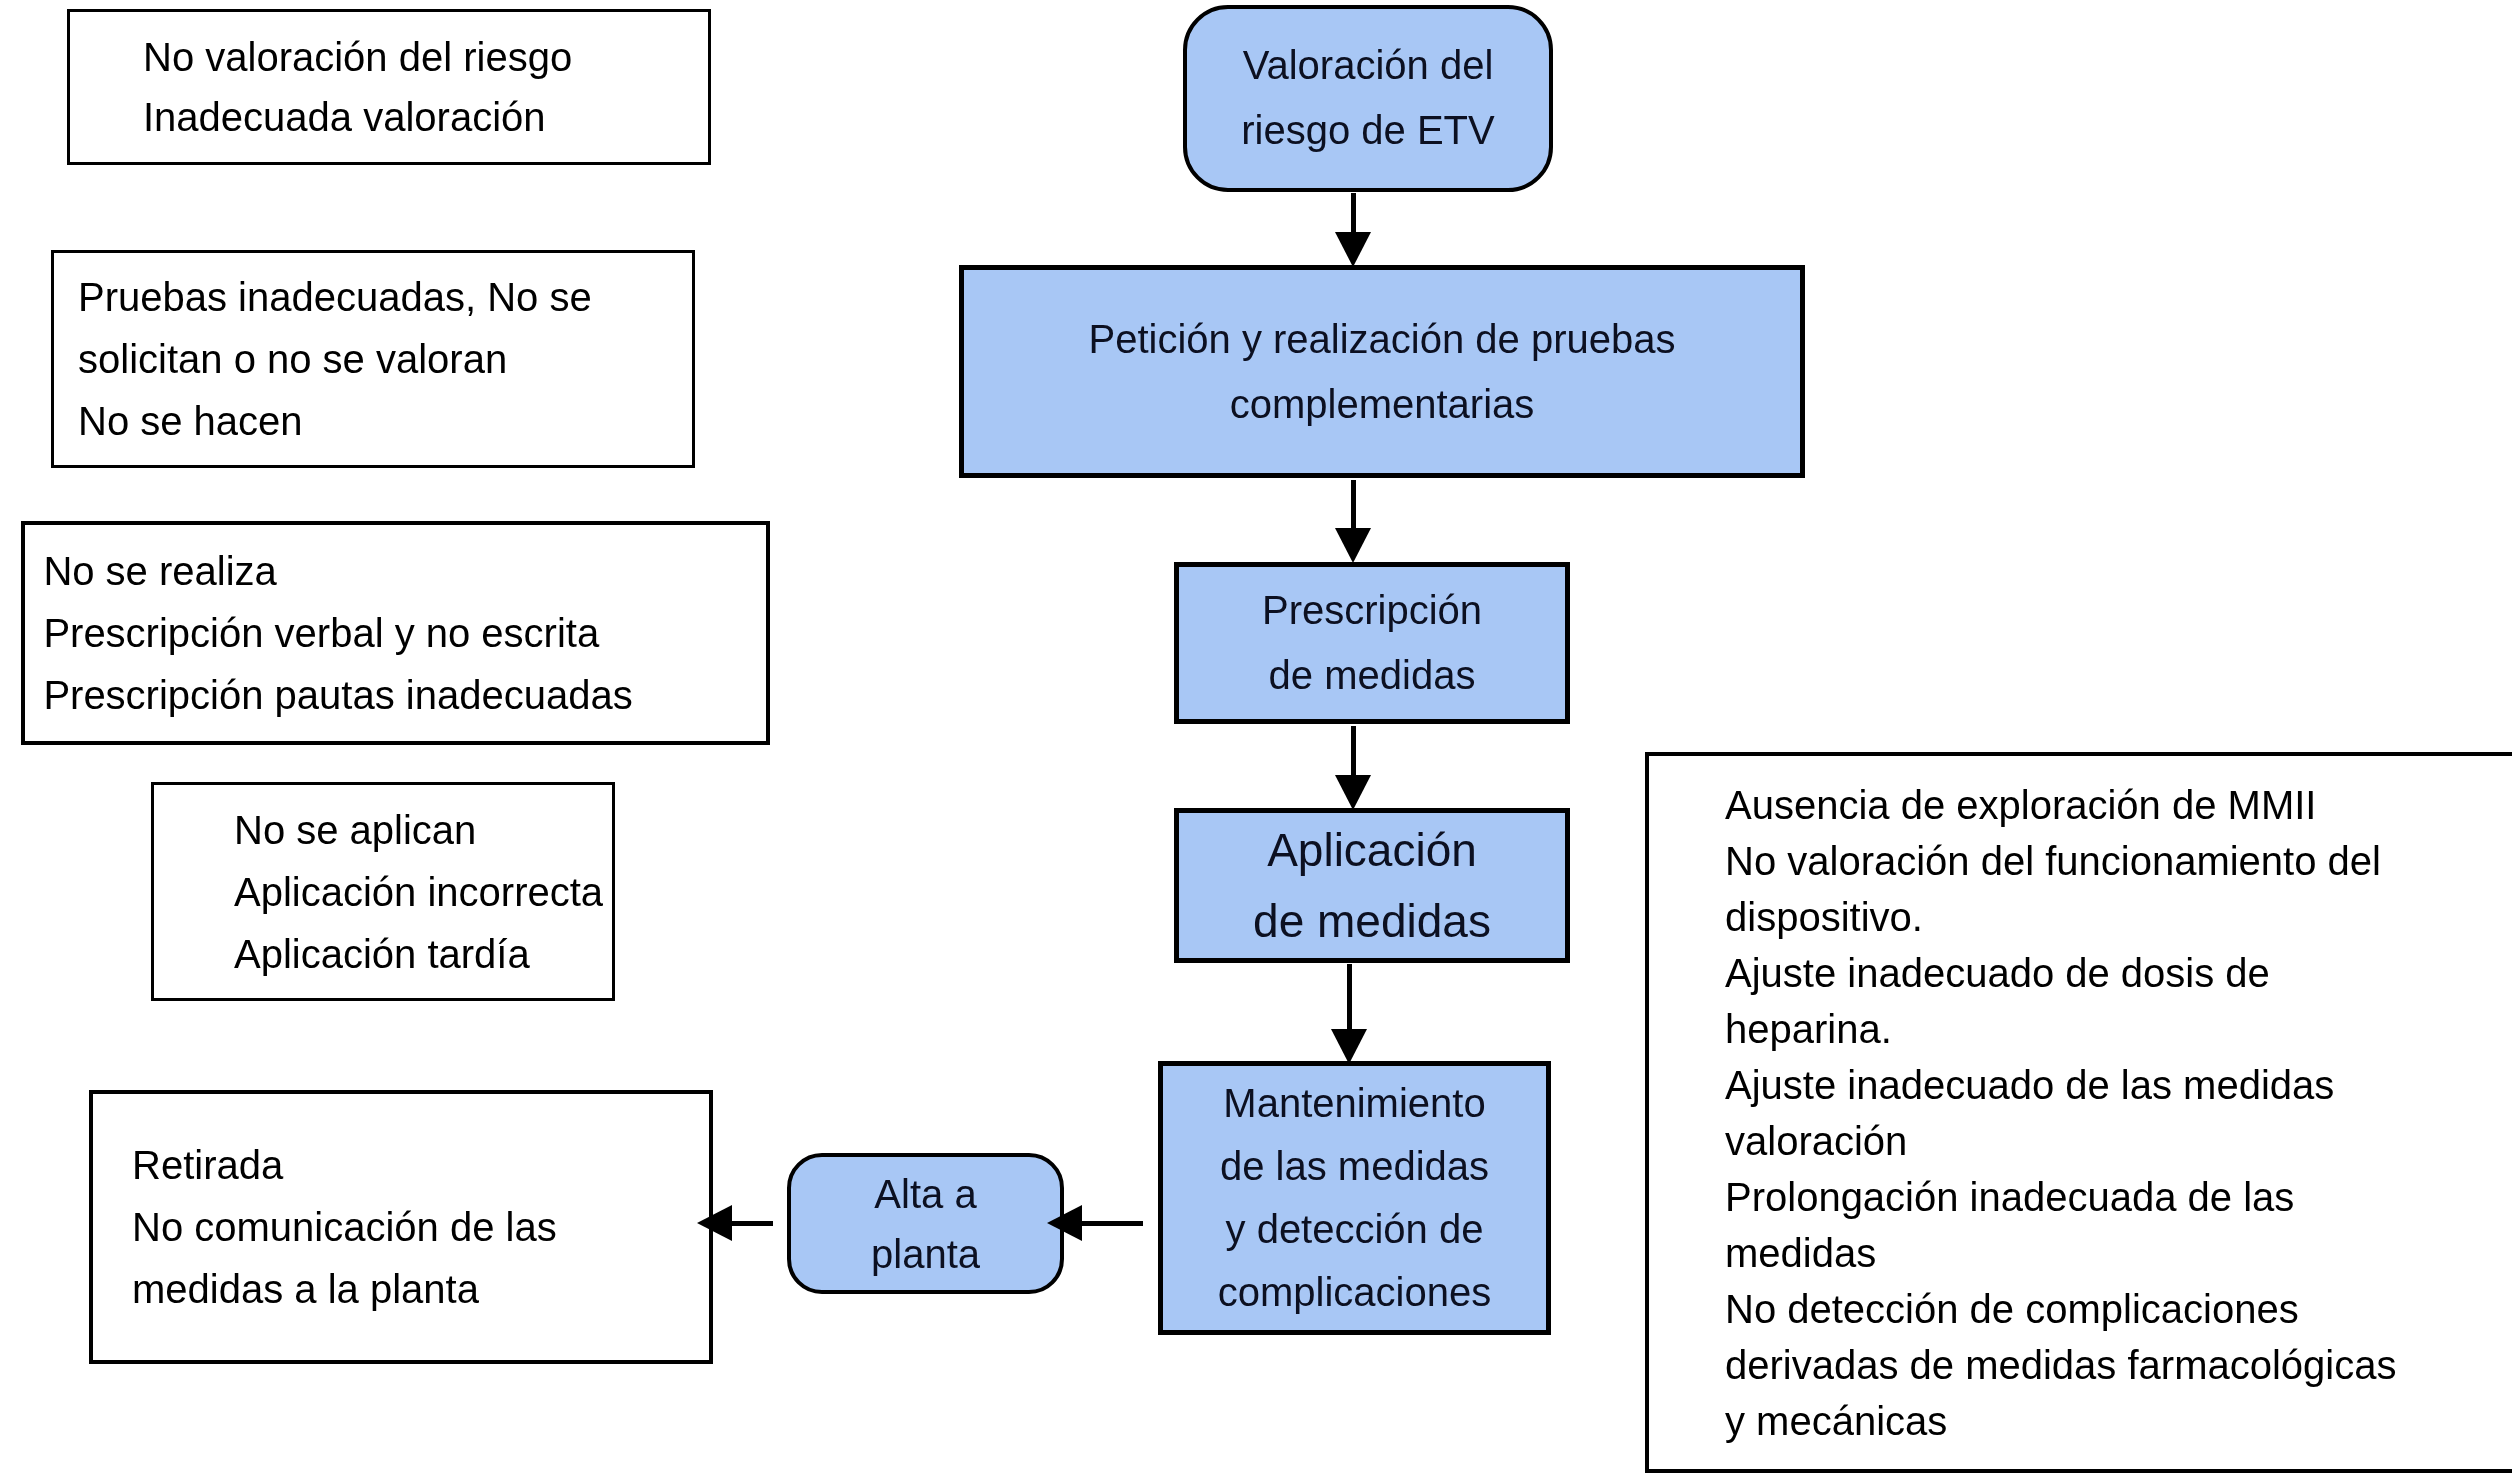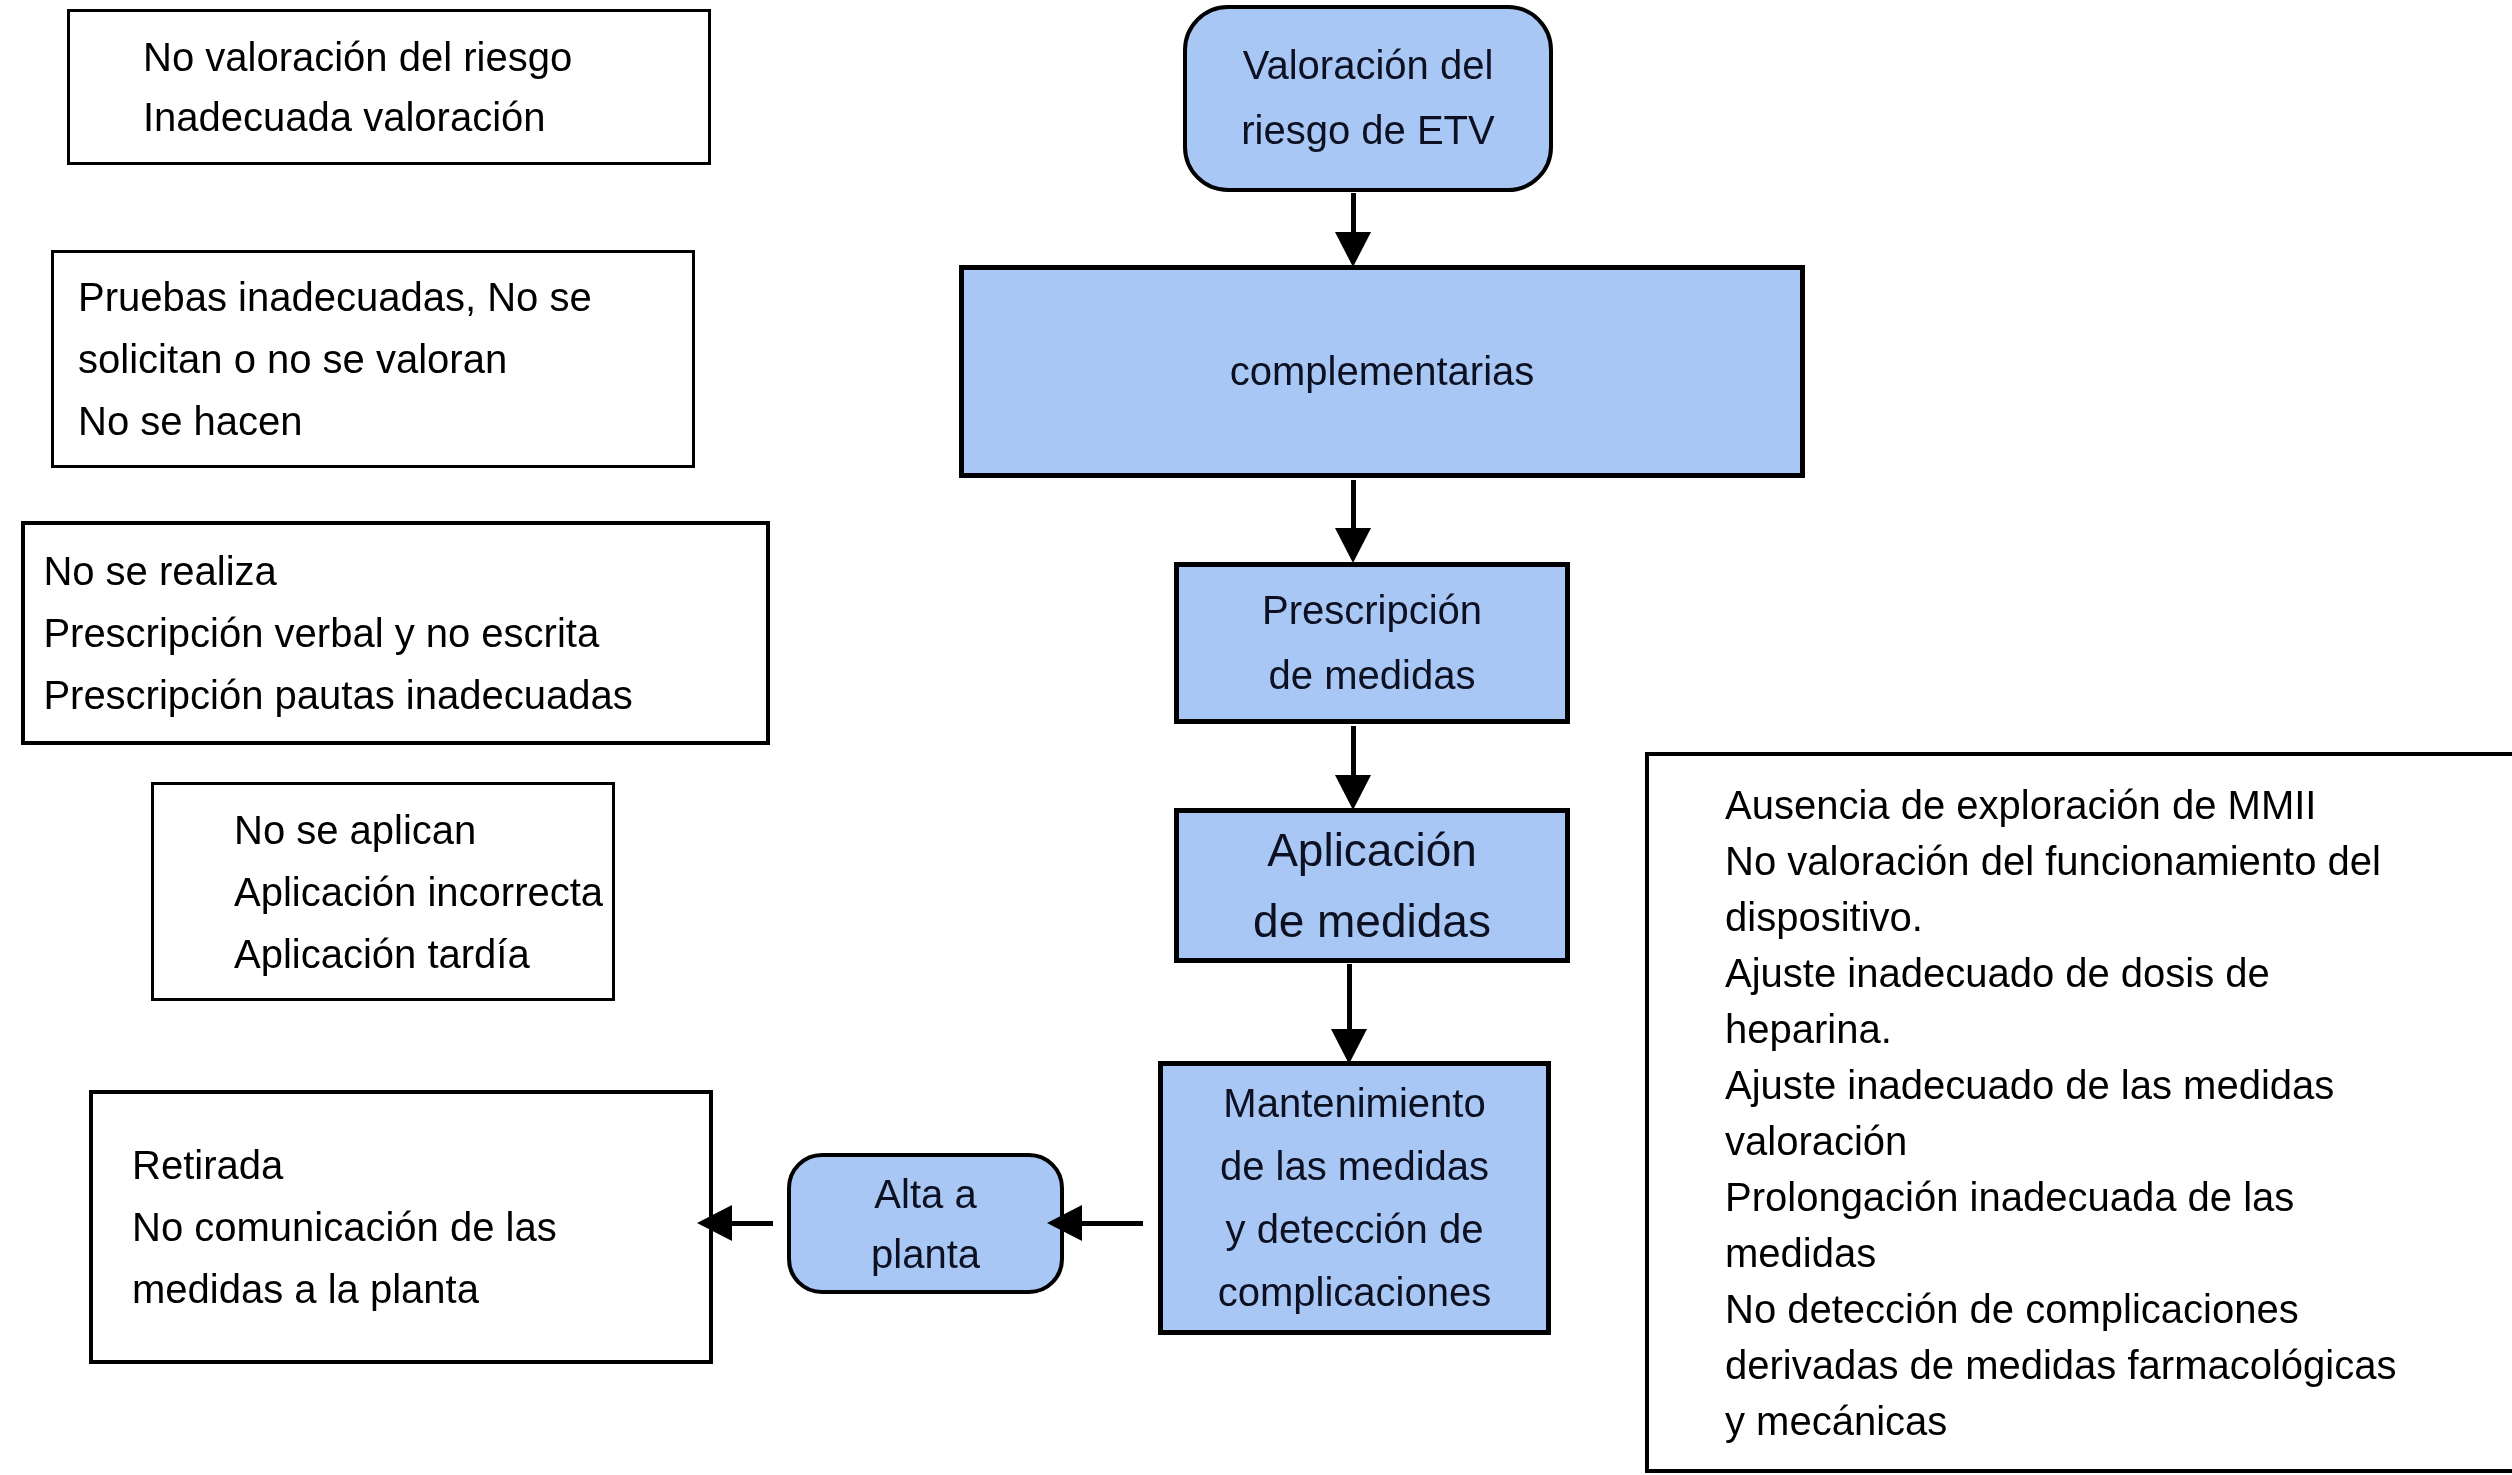--- a/index.html
+++ b/index.html
@@ -120,20 +120,21 @@
     <div class="ln">derivadas de medidas farmacológicas</div>
     <div class="ln">y mecánicas</div>
   </div>
 
   <div class="box node rounded" id="node-valoracion">
     <div class="ln">Valoración del</div>
     <div class="ln">riesgo de ETV</div>
   </div>
 
   <div class="box node" id="node-peticion">
+    <div class="ln">Petición y realización de pruebas</div>
     <div class="ln">complementarias</div>
   </div>
 
   <div class="box node" id="node-prescripcion">
     <div class="ln">Prescripción</div>
     <div class="ln">de medidas</div>
   </div>
 
   <div class="box node" id="node-aplicacion">
     <div class="ln">Aplicación</div>

